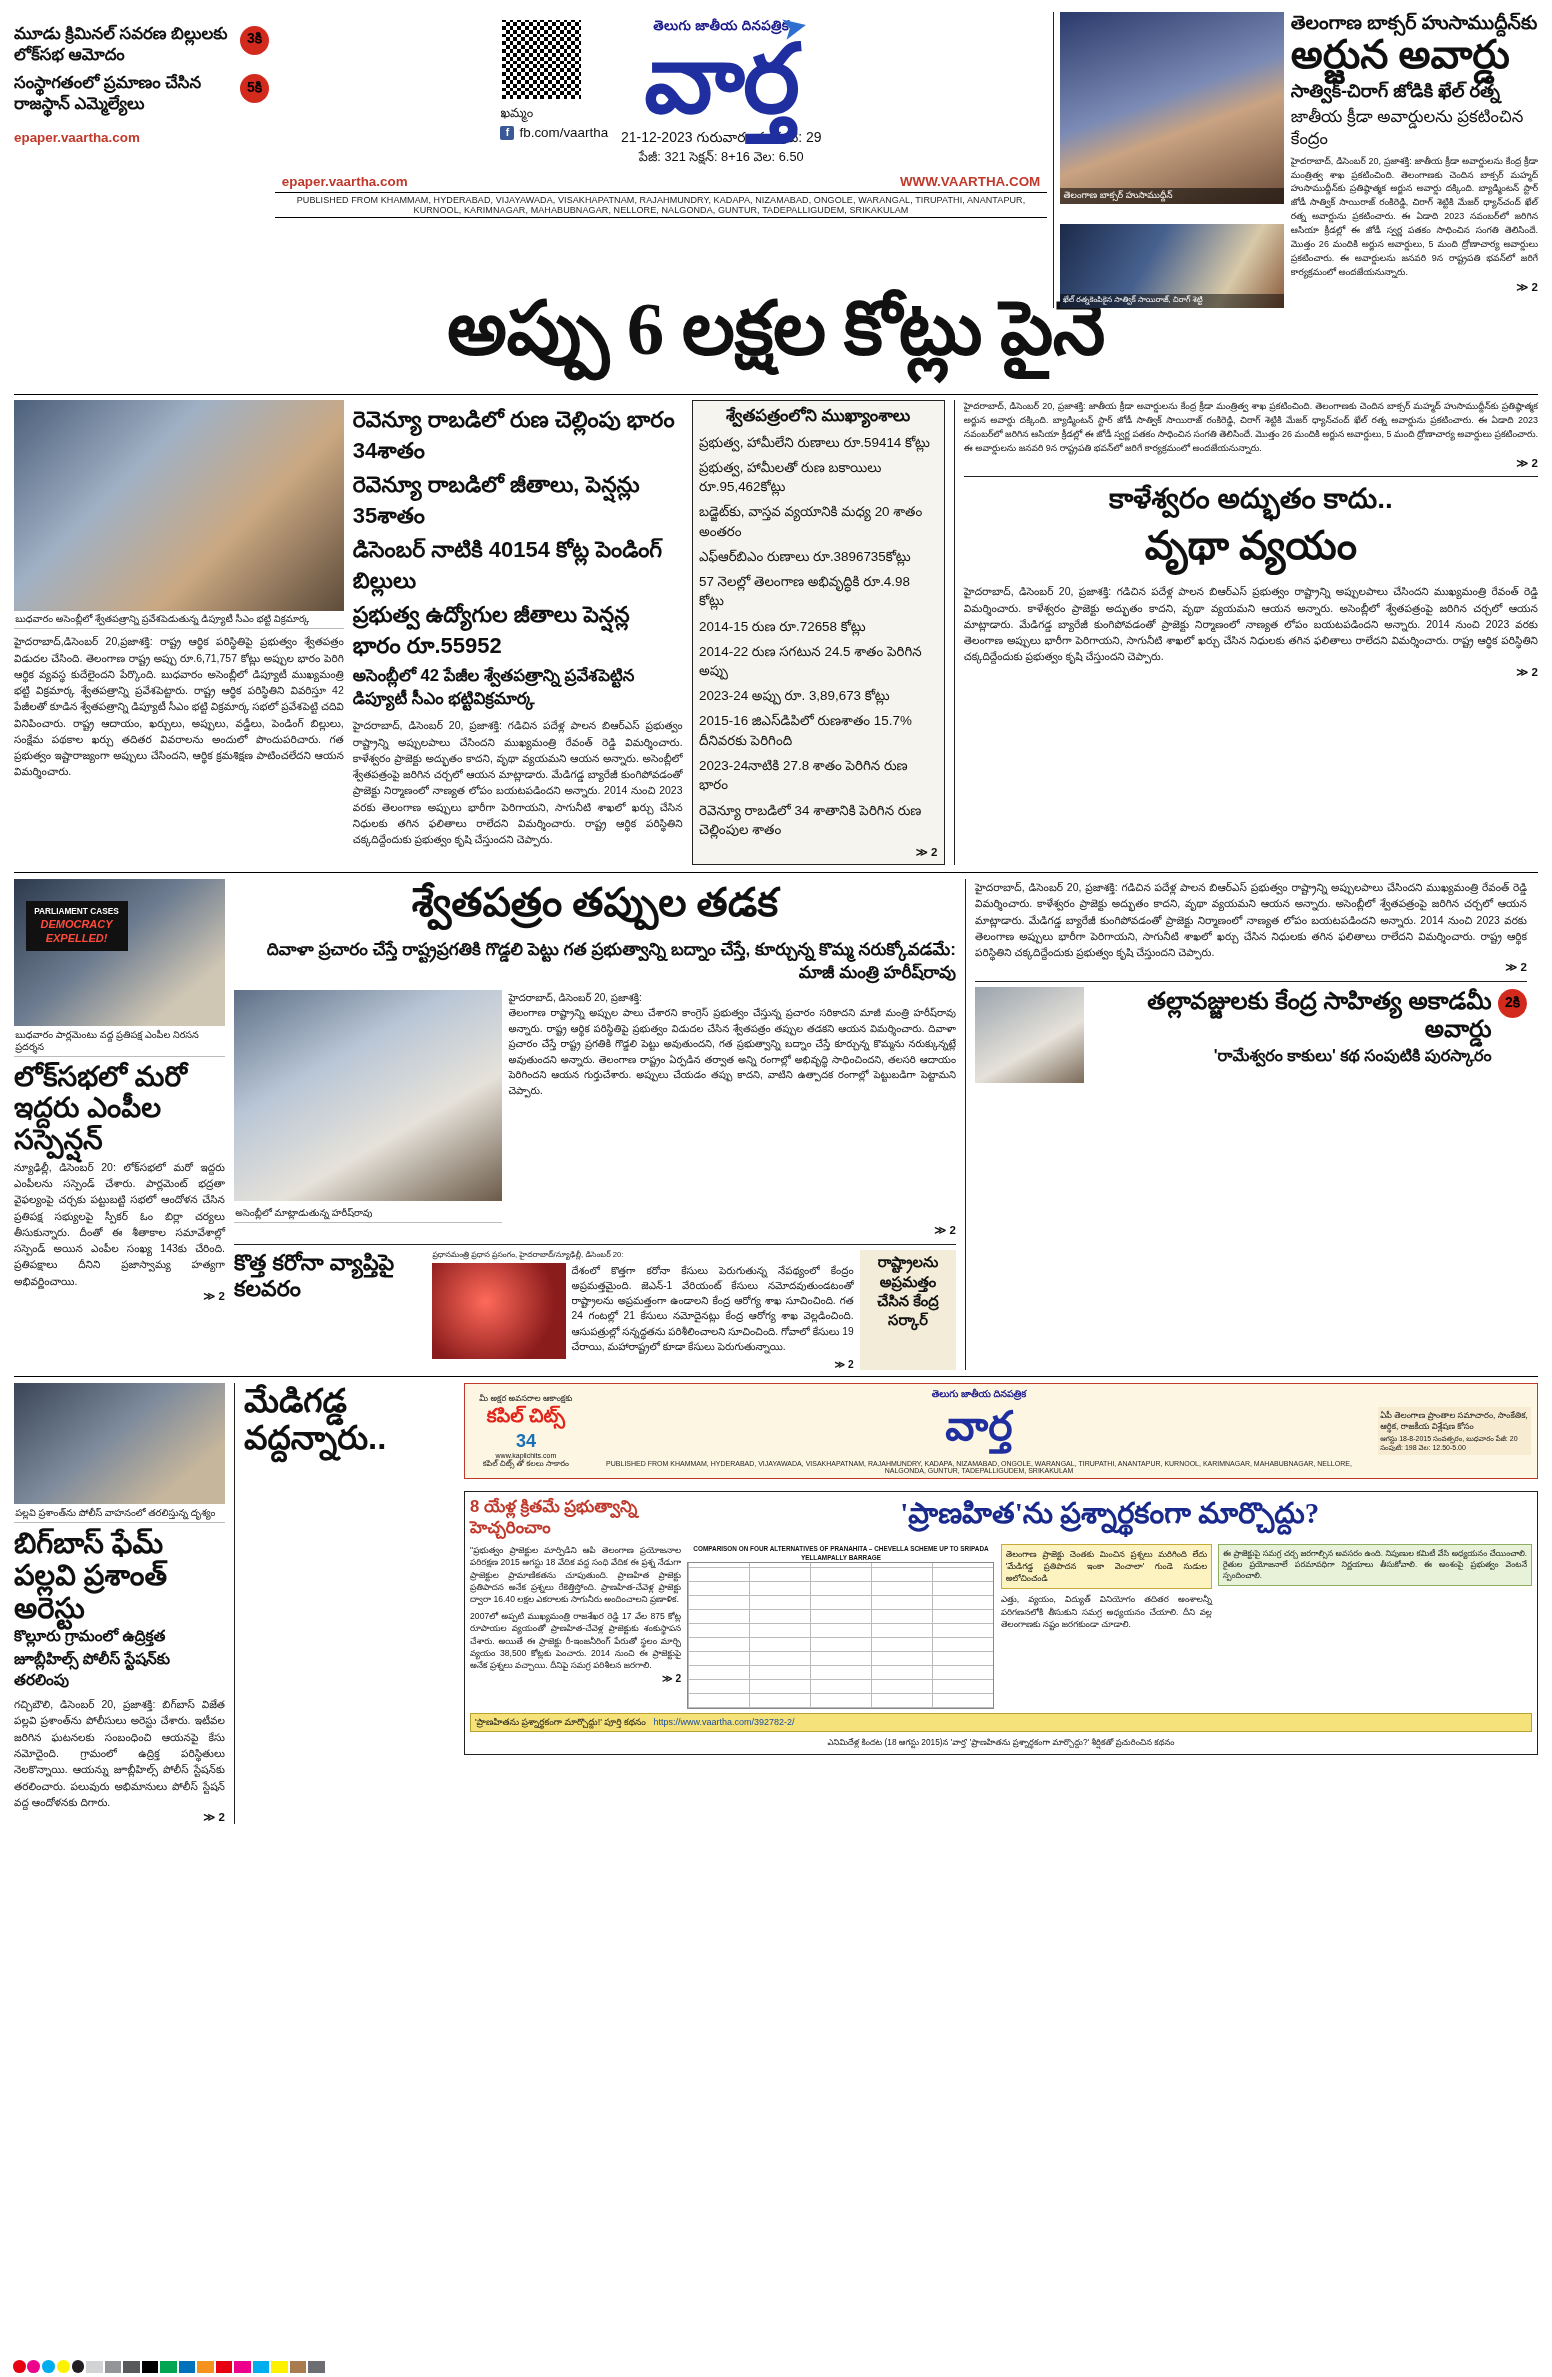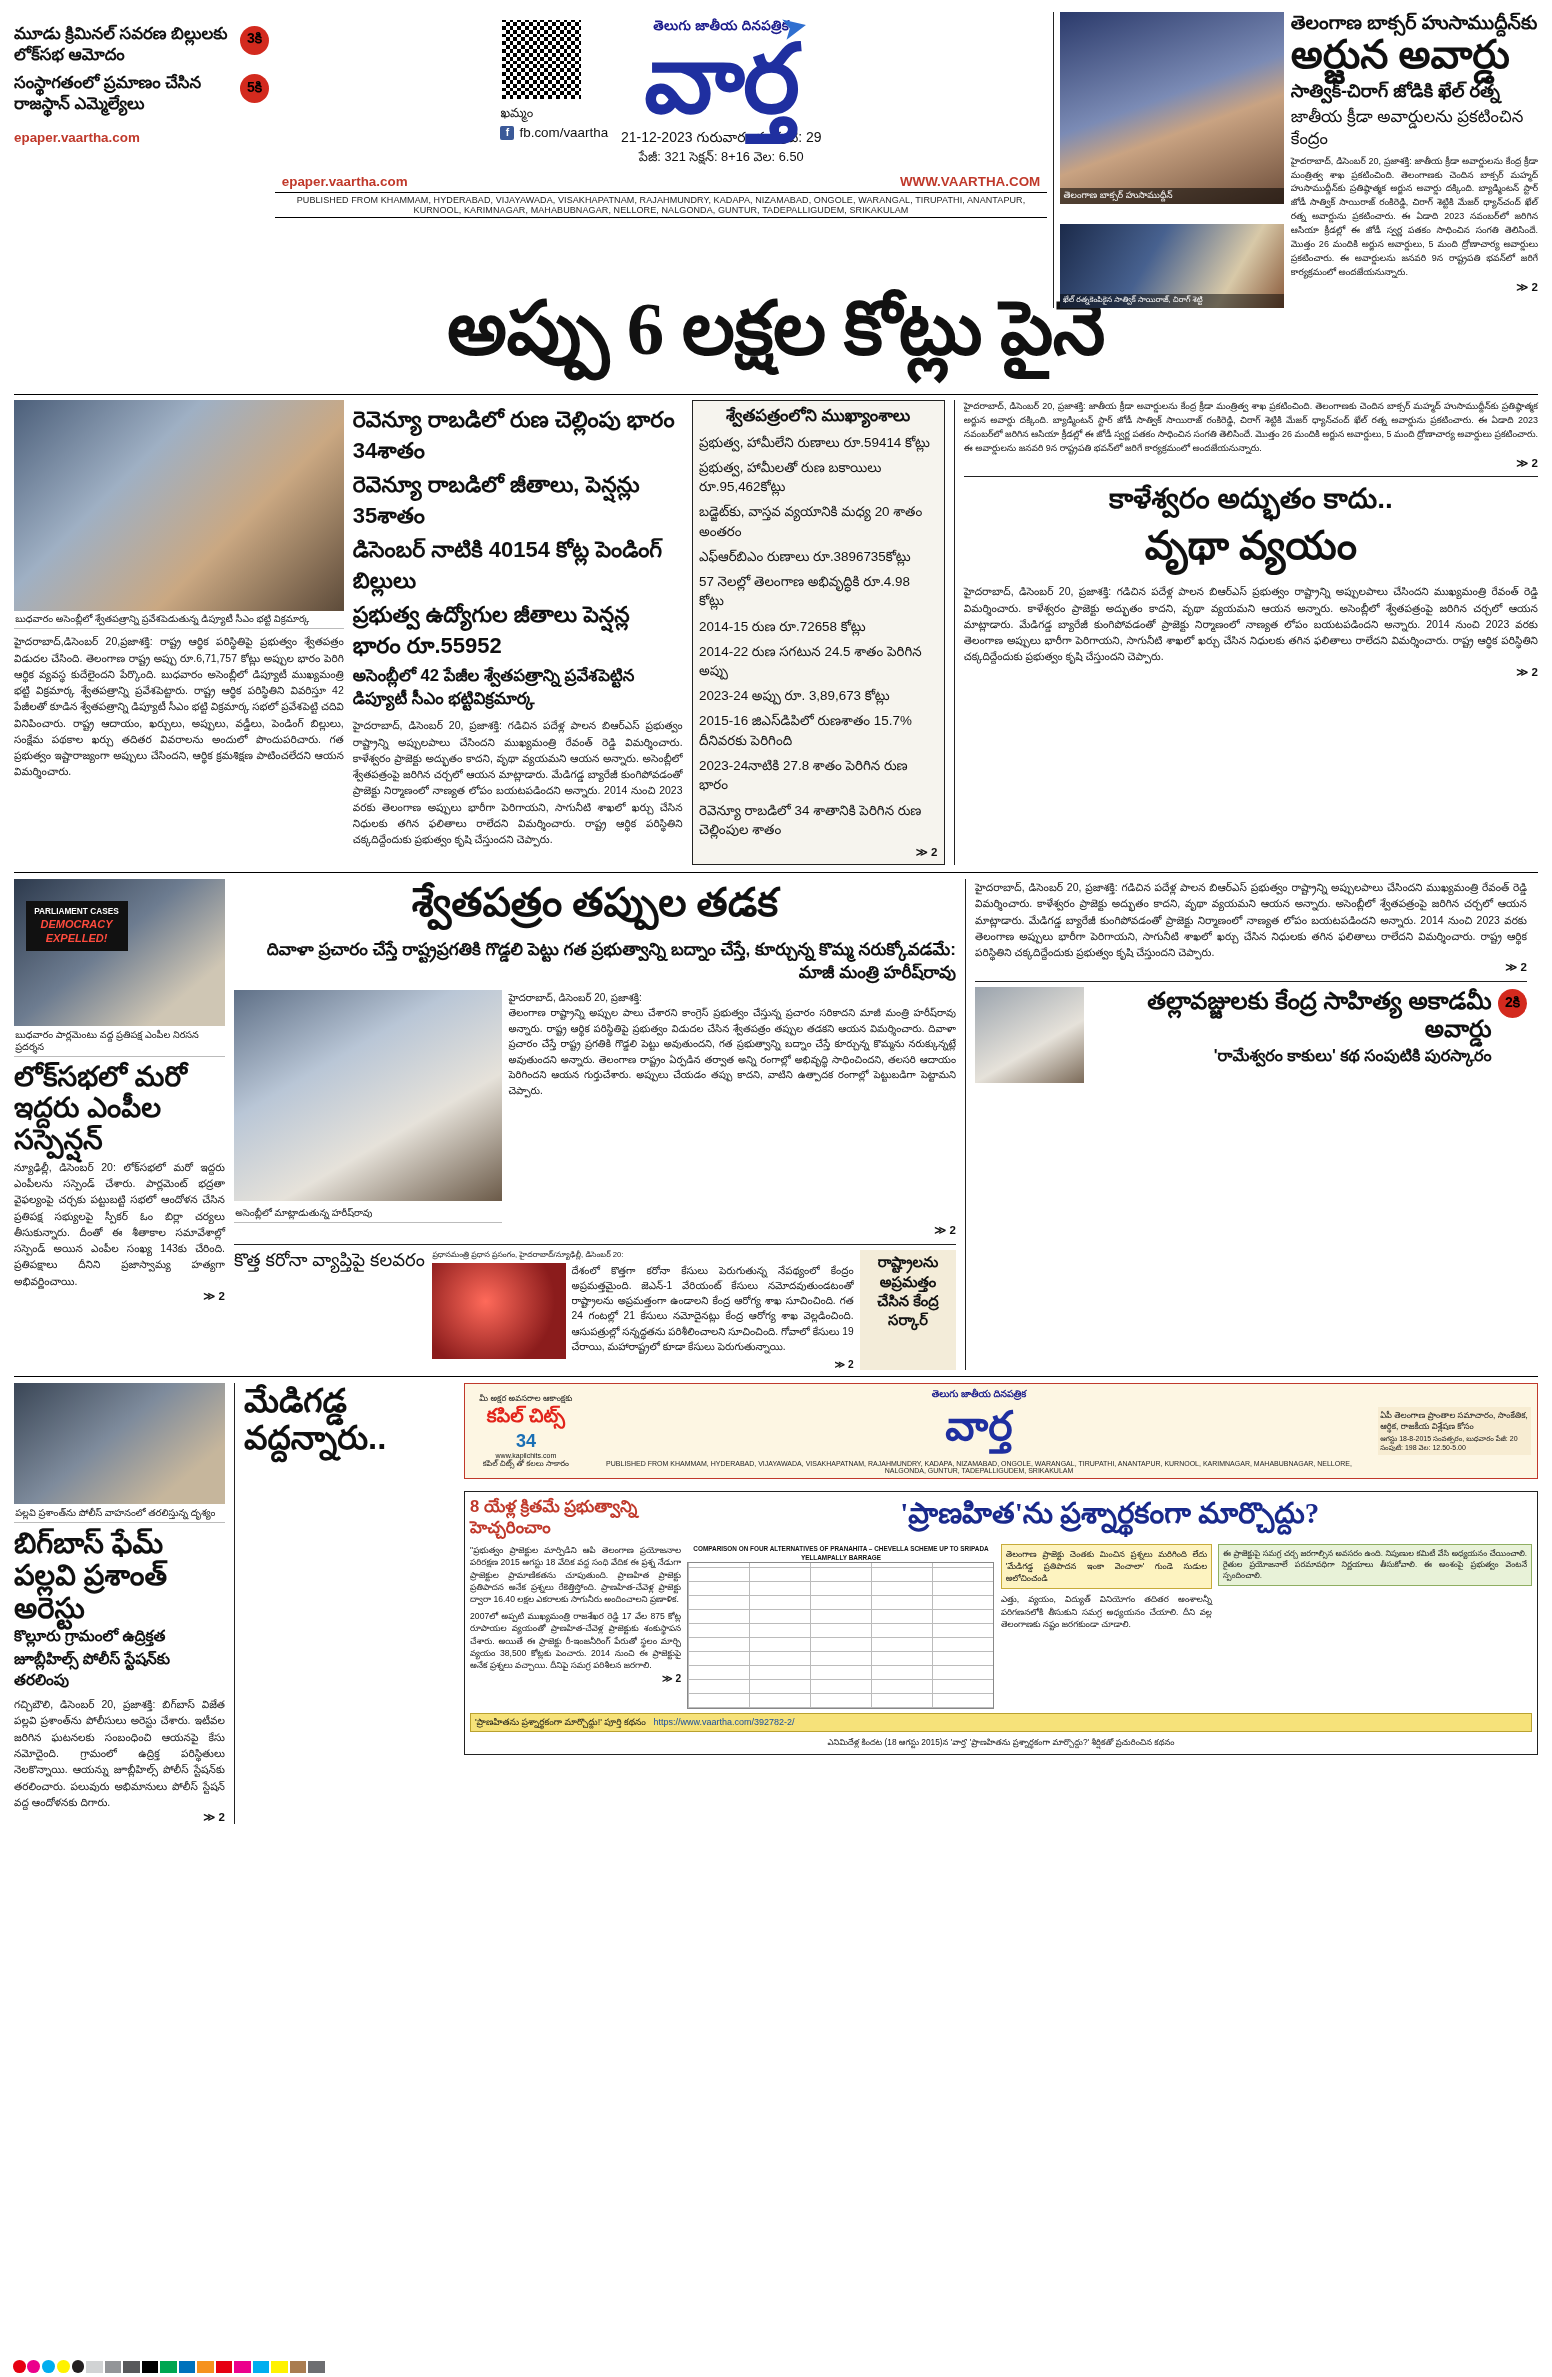--- a/index.html
+++ b/index.html
@@ -244,21 +244,21 @@
   }
   .swetha-sub { font-size: 17px; font-weight: bold; text-align: right; line-height: 1.35; }
 
   .harish-photo {
     width: 268px; height: 211px;
     background: linear-gradient(150deg,#5f7087,#b9c6d6 35%,#e6e2da 65%,#6b5a48);
     float: left; margin: 0 6.4px 3.8px 0;
   }
 
   .corona-box { display: flex; gap: 6.4px; margin-top: 6.4px; border-top: 1.3px solid #222; padding-top: 5.1px; }
-  .corona-head { width: 192px; font-size: 18px; font-weight: normal; line-height: 1.2; }
+  .corona-head { width: 192px; font-size: 22px; font-weight: bold; line-height: 1.2; }
   .corona-img { width: 134px; height: 96px; background: radial-gradient(circle at 40% 40%, #ff6a5a, #8b1c1c 70%); }
   .corona-text { flex: 1; font-size: 10.2px; line-height: 1.5; text-align: justify; }
   .corona-right { width: 96px; background: #f3ecd9; font-size: 14.7px; font-weight: bold; padding: 3.8px; line-height: 1.3; text-align: center; }
 
   .sahitya-box { border-top: 1.3px solid #222; padding-top: 5.1px; margin-top: 6.4px; display: flex; gap: 6.4px; }
   .sahitya-photo { width: 109px; height: 96px; background: linear-gradient(150deg,#9aa3ad,#e6e2da 60%,#7b6a58); }
   .sahitya-head { flex: 1; font-size: 24px; font-weight: bold; line-height: 1.18; text-align: right; }
   .sahitya-sub { font-size: 16px; font-weight: bold; text-align: right; margin-top: 3.8px; }
 
   

